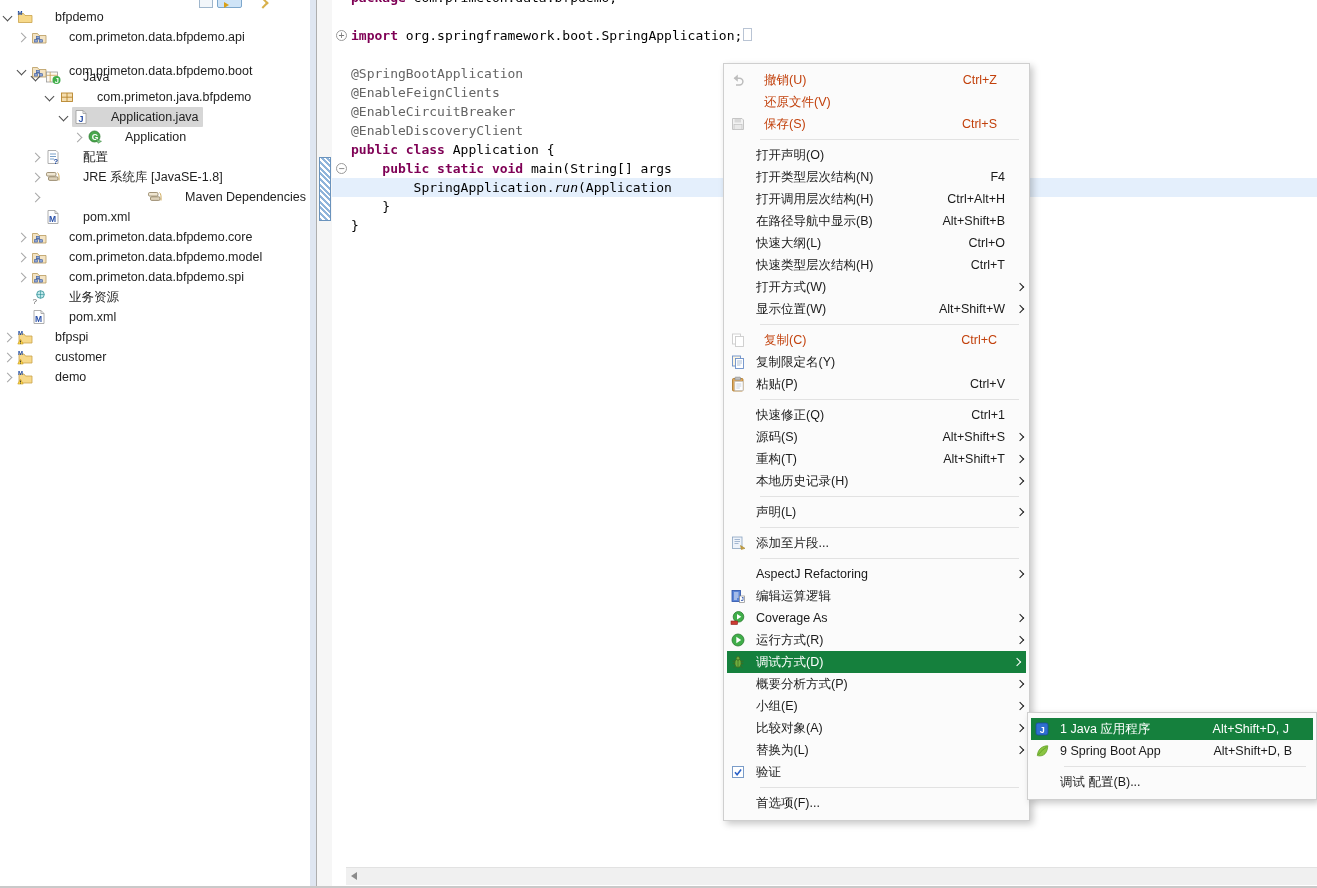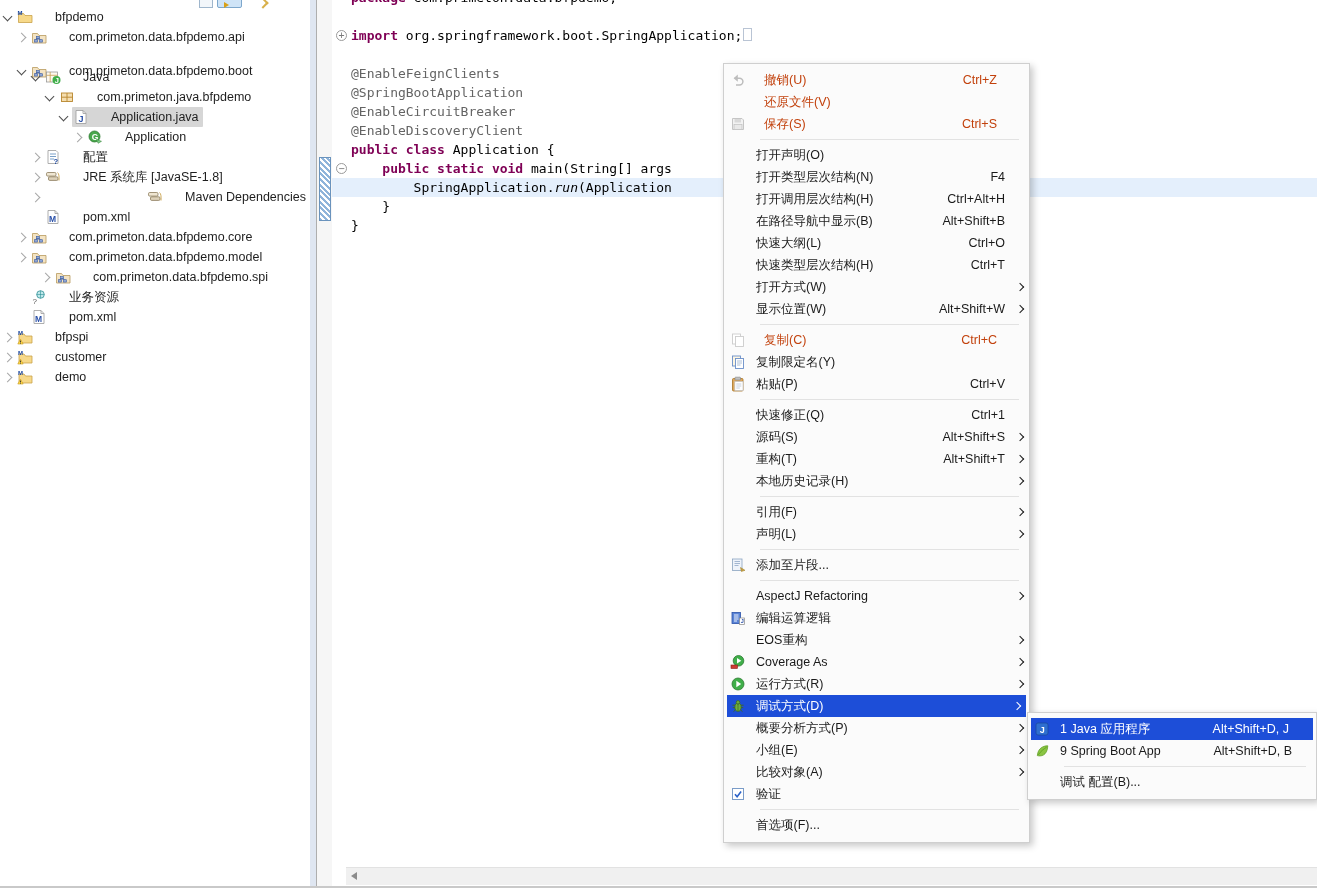--- a/index.html
+++ b/index.html
@@ -47,21 +47,21 @@
   .scroll-arrow{position:absolute;left:5px;top:4px;width:0;height:0;
                 border-right:6px solid #8b8b8b;border-top:4.5px solid transparent;border-bottom:4.5px solid transparent;}
   .win-bottom{position:absolute;left:0;right:0;top:886px;height:2px;background:#c9c9c9;}
 
   
   .menu{position:absolute;background:#fbfbfb;border:1px solid #cfcfcf;box-sizing:border-box;
         box-shadow:3px 3px 7px rgba(0,0,0,0.22);padding:5px 0 6px 0;z-index:10;font-size:12.5px;color:#1a1a1a;}
   .ctx{left:723px;top:63px;width:307px;}
   .sub{left:1027px;top:712px;width:290px;}
   .mitem{display:flex;align-items:center;height:22px;padding:0 4px 0 6px;position:relative;}
-  .mitem.hl{background:#1d4ed8;color:#fff;margin:0 3px;padding-left:3px;}
+  .mitem.hl{background:#15803d;color:#fff;margin:0 3px;padding-left:3px;}
   .mitem.dis{color:#c2410c;gap:8px;}
   .mico{width:26px;height:16px;flex:0 0 26px;display:inline-flex;align-items:center;}
   .mico svg{width:16px;height:16px;display:block;}
   .mlabel{flex:1;white-space:nowrap;overflow:hidden;}
   .mshort{margin-right:9px;white-space:nowrap;}
   .marrow{width:11px;flex:0 0 11px;display:inline-flex;justify-content:center;}
   .sub-ar{width:5px;height:5px;border-right:1.3px solid currentColor;border-bottom:1.3px solid currentColor;
           transform:rotate(-45deg);display:inline-block;}
   .msep{height:1px;background:#e2e2e2;margin:4px 10px 4px 36px;}
 </style>
@@ -205,21 +205,21 @@
               <svg viewBox="0 0 16 16">
                 <path d="M1.5 4.5h5l1.5 2H15v7.5H1.5z" fill="#f3e3c3" stroke="#b89a5d" stroke-width=".8"></path>
                 <rect x="5.5" y="7.5" width="3" height="2.4" fill="#8fa7d8" stroke="#3a5a9e" stroke-width=".6"></rect>
                 <rect x="3.5" y="10.7" width="3" height="2.4" fill="#8fa7d8" stroke="#3a5a9e" stroke-width=".6"></rect>
                 <rect x="8.5" y="10.7" width="3" height="2.4" fill="#8fa7d8" stroke="#3a5a9e" stroke-width=".6"></rect>
                 <path d="M7 10v-1M5 10.7v-0.7h4v0.7" stroke="#3a5a9e" stroke-width=".6" fill="none"></path>
               </svg>
             </span>
             <span class="tlabel">com.primeton.data.bfpdemo.model</span>
           </span></div>
-        <div class="tree-row" style="top: 267px; margin-left: 24px;"><span class="chev col" style="left: 18px;"></span><span class="tree-inner" style="margin-left: 30px;">
+        <div class="tree-row" style="top: 267px;"><span class="chev col" style="left: 18px;"></span><span class="tree-inner" style="margin-left: 30px;">
             <span class="tico">
               <svg viewBox="0 0 16 16">
                 <path d="M1.5 4.5h5l1.5 2H15v7.5H1.5z" fill="#f3e3c3" stroke="#b89a5d" stroke-width=".8"></path>
                 <rect x="5.5" y="7.5" width="3" height="2.4" fill="#8fa7d8" stroke="#3a5a9e" stroke-width=".6"></rect>
                 <rect x="3.5" y="10.7" width="3" height="2.4" fill="#8fa7d8" stroke="#3a5a9e" stroke-width=".6"></rect>
                 <rect x="8.5" y="10.7" width="3" height="2.4" fill="#8fa7d8" stroke="#3a5a9e" stroke-width=".6"></rect>
                 <path d="M7 10v-1M5 10.7v-0.7h4v0.7" stroke="#3a5a9e" stroke-width=".6" fill="none"></path>
               </svg>
             </span>
             <span class="tlabel">com.primeton.data.bfpdemo.spi</span>
@@ -288,22 +288,22 @@
   <div class="editor">
     <div class="curline"></div>
     <div class="gutter">
       <div class="range-ind"></div>
     </div>
     <div class="codewrap" id="code">
         <div class="code-line"><span class="s-kw">package</span><span class="s-pl"> com.primeton.data.bfpdemo;</span></div>
         <div class="code-line"></div>
         <div class="code-line"><span class="s-kw">import</span><span class="s-pl"> org.springframework.boot.SpringApplication;</span><span class="s-box"></span></div>
         <div class="code-line"></div>
+        <div class="code-line"><span class="s-ann">@SpringBootApplication</span></div>
         <div class="code-line"><span class="s-ann">@EnableFeignClients</span></div>
-        <div class="code-line"><span class="s-ann">@SpringBootApplication</span></div>
         <div class="code-line"><span class="s-ann">@EnableCircuitBreaker</span></div>
         <div class="code-line"><span class="s-ann">@EnableDiscoveryClient</span></div>
         <div class="code-line"><span class="s-kw">public class </span><span class="s-pl">Application {</span></div>
         <div class="code-line"><span class="s-pl">    </span><span class="s-kw">public static void</span><span class="s-pl"> main(String[] args</span></div>
         <div class="code-line"><span class="s-pl">        SpringApplication.</span><span class="s-it">run</span><span class="s-pl">(Application</span></div>
         <div class="code-line"><span class="s-pl">    }</span></div>
         <div class="code-line"><span class="s-pl">}</span></div>
       </div>
     <div id="folds"></div>
     <div class="hscroll">
@@ -462,28 +462,20 @@
         <span class="mico"></span>
         <span class="mlabel">本地历史记录(H)</span>
         <span class="mshort"></span>
         <span class="marrow">
           <span class="sub-ar"></span>
         </span>
       </div>
       <div class="msep"></div>
       <div class="mitem">
         <span class="mico"></span>
-        <span class="mlabel">引用(F)</span>
-        <span class="mshort"></span>
-        <span class="marrow">
-          <span class="sub-ar"></span>
-        </span>
-      </div>
-      <div class="mitem">
-        <span class="mico"></span>
         <span class="mlabel">声明(L)</span>
         <span class="mshort"></span>
         <span class="marrow">
           <span class="sub-ar"></span>
         </span>
       </div>
       <div class="msep"></div>
       <div class="mitem">
         <span class="mico">
           <svg viewBox="0 0 16 16">
@@ -512,28 +504,20 @@
             <path d="M4 5h4.5M4 7h4.5M4 9h4.5M4 11h3" stroke="#fff" stroke-width=".9"></path>
             <rect x="9.5" y="8" width="5" height="6.5" fill="#fff" stroke="#888" stroke-width=".7"></rect>
             <text x="10.7" y="13.2" font-size="5.5" fill="#2a50a8" font-weight="bold">J</text>
           </svg>
         </span>
         <span class="mlabel">编辑运算逻辑</span>
         <span class="mshort"></span>
         <span class="marrow"></span>
       </div>
       <div class="mitem">
-        <span class="mico"></span>
-        <span class="mlabel">EOS重构</span>
-        <span class="mshort"></span>
-        <span class="marrow">
-          <span class="sub-ar"></span>
-        </span>
-      </div>
-      <div class="mitem">
         <span class="mico">
           <svg viewBox="0 0 16 16">
             <circle cx="8.5" cy="6.8" r="5.3" fill="#3fae49" stroke="#2c7a30" stroke-width=".8"></circle>
             <path d="M7 4 11.3 6.8 7 9.6z" fill="#fff"></path>
             <rect x="1" y="11" width="6.5" height="3.5" fill="#cc3b33" stroke="#8a1f1a" stroke-width=".6"></rect>
           </svg>
         </span>
         <span class="mlabel">Coverage As</span>
         <span class="mshort"></span>
         <span class="marrow">
@@ -586,20 +570,28 @@
       </div>
       <div class="mitem">
         <span class="mico"></span>
         <span class="mlabel">比较对象(A)</span>
         <span class="mshort"></span>
         <span class="marrow">
           <span class="sub-ar"></span>
         </span>
       </div>
       <div class="mitem">
+        <span class="mico"></span>
+        <span class="mlabel">替换为(L)</span>
+        <span class="mshort"></span>
+        <span class="marrow">
+          <span class="sub-ar"></span>
+        </span>
+      </div>
+      <div class="mitem">
         <span class="mico">
           <svg viewBox="0 0 16 16">
             <rect x="2.5" y="2.5" width="11" height="11" fill="#fff" stroke="#7a9cc8" stroke-width="1"></rect>
             <path d="M5 8.3l2.1 2.5 4-5.3" fill="none" stroke="#2a62c8" stroke-width="1.6"></path>
           </svg>
         </span>
         <span class="mlabel">验证</span>
         <span class="mshort"></span>
         <span class="marrow"></span>
       </div>

